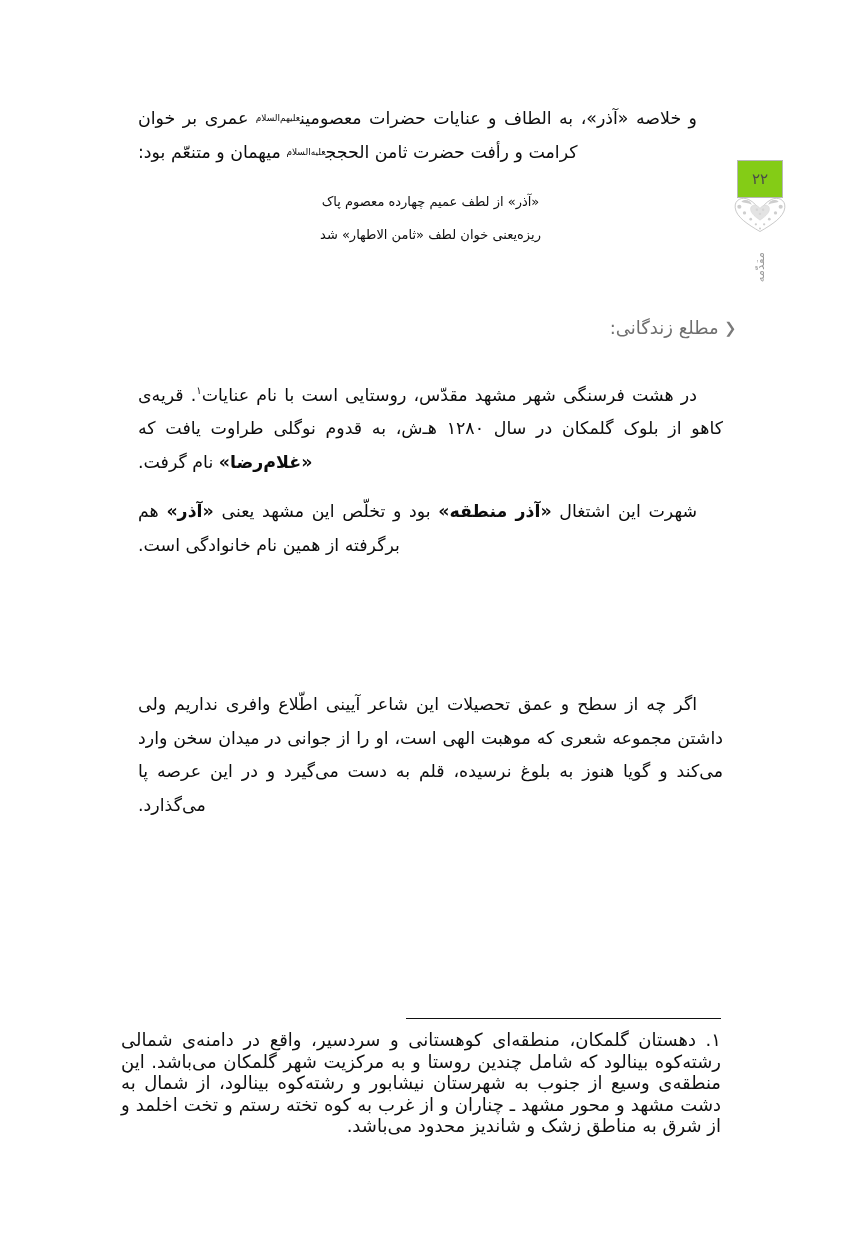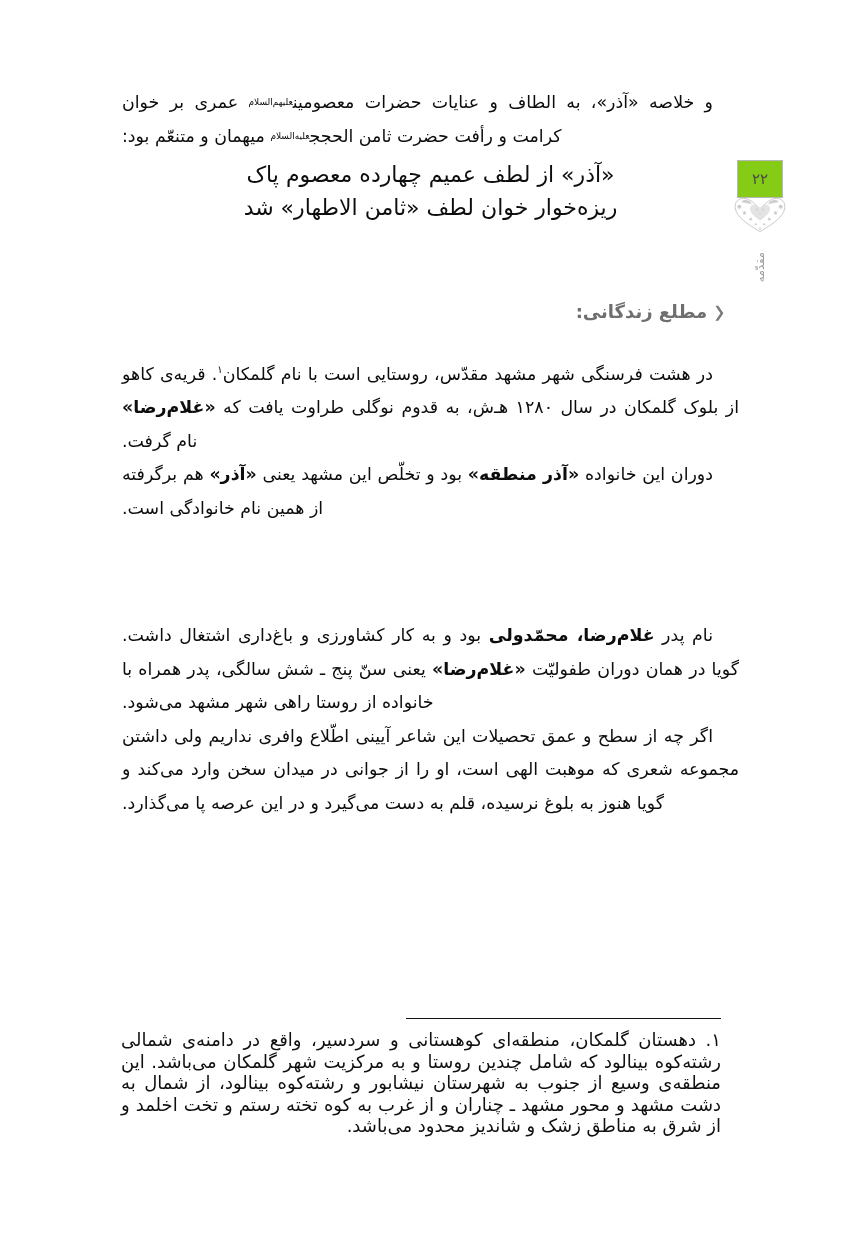--- a/index.html
+++ b/index.html
@@ -66,21 +66,21 @@
   }
 
   
   .text-col {
     position: absolute;
     top: 86px;
     right: 112px;
     width: 617px;
   }
   p.para {
-    margin: 0;
+    margin: 16px;
     font-size: 17.4px;
     line-height: 33.5px;
     color: #0d0d0d;
     text-align: justify;
     text-align-last: center;
     font-family: "DejaVu Sans", "Liberation Sans", sans-serif;
   }
   p.para.indent {
     text-indent: 26px;
     text-align-last: left;
@@ -94,34 +94,34 @@
   sup.fn {
     font-size: 10px;
     vertical-align: super;
   }
 
   .verse-block {
     margin-top: 5px;
     text-align: center;
   }
   .verse-line {
-    font-size: 22px;
+    font-size: 13px;
     line-height: 33px;
     color: #0d0d0d;
     text-align: center;
     white-space: nowrap;
   }
 
   .heading {
     font-size: 18px;
     line-height: 30px;
     color: #6f6f6f;
     text-align: right;
-    font-weight: bold;
-    margin: 11px;
+    font-weight: normal;
+    margin: 0;
     white-space: nowrap;
   }
   .arrow-glyph {
     display: inline-block;
     font-size: 15px;
     color: #7a7a7a;
     transform: scaleX(1.35) translateY(-1px);
     margin-right: 2px;
   }
 
@@ -189,41 +189,40 @@
     </svg>
     <div class="chapter-tab">مقدّمه</div>
   </div>
 
   <div class="text-col">
 
     <p class="para indent"><span>و خلاصه «آذر»، به الطاف و عنایات حضرات معصومین</span><span class="hon">علیهم‌السلام</span><span> عمری بر خوان کرامت و رأفت حضرت ثامن الحجج</span><span class="hon">علیه‌السلام</span><span> میهمان و متنعّم بود:</span></p>
 
     <div class="verse-block">
       <div class="verse-line">«آذر» از لطف عمیم چهارده معصوم پاک</div>
-      <div class="verse-line">ریزه‌خوار خوان لطف «ثامن الاطهار» شد</div>
+      <div class="verse-line">ریزه‌یعنی خوان لطف «ثامن الاطهار» شد</div>
     </div>
 
     <div class="spacer-xl"></div>
 
     <p class="heading"><span class="arrow-glyph">❬</span> <span>مطلع زندگانی:</span></p>
 
     <div class="spacer-sm"></div>
 
-    <p class="para indent"><span>در هشت فرسنگی شهر مشهد مقدّس، روستایی است با نام گلمکان</span><sup class="fn">۱</sup><span>. قریه‌ی کاهو از بلوک گلمکان در سال ۱۲۸۰ هـ‌ش، به قدوم نوگلی طراوت یافت که </span><span class="b">«غلام‌رضا»</span><span> نام گرفت.</span></p>
-
-
-    <p class="para indent"><span>دوران این خانواده </span><span class="b">«آذر منطقه»</span><span> بود و تخلّص این مشهد یعنی </span><span class="b">«آذر»</span><span> هم برگرفته از همین نام خانوادگی است.</span></p>
+    <p class="para indent"><span>در هشت فرسنگی شهر مشهد مقدّس، روستایی است با نام عنایات</span><sup class="fn">۱</sup><span>. قریه‌ی کاهو از بلوک گلمکان در سال ۱۲۸۰ هـ‌ش، به قدوم نوگلی طراوت یافت که </span><span class="b">«غلام‌رضا»</span><span> نام گرفت.</span></p>
+
+
+    <p class="para indent"><span>شهرت این اشتغال </span><span class="b">«آذر منطقه»</span><span> بود و تخلّص این مشهد یعنی </span><span class="b">«آذر»</span><span> هم برگرفته از همین نام خانوادگی است.</span></p>
 
     <div class="spacer-lg"></div>
     <div class="spacer-md"></div>
 
 
     <div class="spacer-sm"></div>
 
-    <p class="para indent"><span>نام پدر </span><span class="b">غلام‌رضا، محمّدولی</span><span> بود و به کار کشاورزی و باغ‌داری اشتغال داشت. گویا در همان دوران طفولیّت </span><span class="b">«غلام‌رضا»</span><span> یعنی سنّ پنج ـ شش سالگی، پدر همراه با خانواده از روستا راهی شهر مشهد می‌شود.</span></p>
 
     <p class="para indent">اگر چه از سطح و عمق تحصیلات این شاعر آیینی اطّلاع وافری نداریم ولی داشتن مجموعه شعری که موهبت الهی است، او را از جوانی در میدان سخن وارد می‌کند و گویا هنوز به بلوغ نرسیده، قلم به دست می‌گیرد و در این عرصه پا می‌گذارد.</p>
 
   </div>
 
   <div class="footnote-area">
     <div class="fn-rule"></div>
     <p class="fn-text">۱. دهستان گلمکان، منطقه‌ای کوهستانی و سردسیر، واقع در دامنه‌ی شمالی رشته‌کوه بینالود که شامل چندین روستا و به مرکزیت شهر گلمکان می‌باشد. این منطقه‌ی وسیع از جنوب به شهرستان نیشابور و رشته‌کوه بینالود، از شمال به دشت مشهد و محور مشهد ـ چناران و از غرب به کوه تخته رستم و تخت اخلمد و از شرق به مناطق زشک و شاندیز محدود می‌باشد.</p>
   </div>
 

